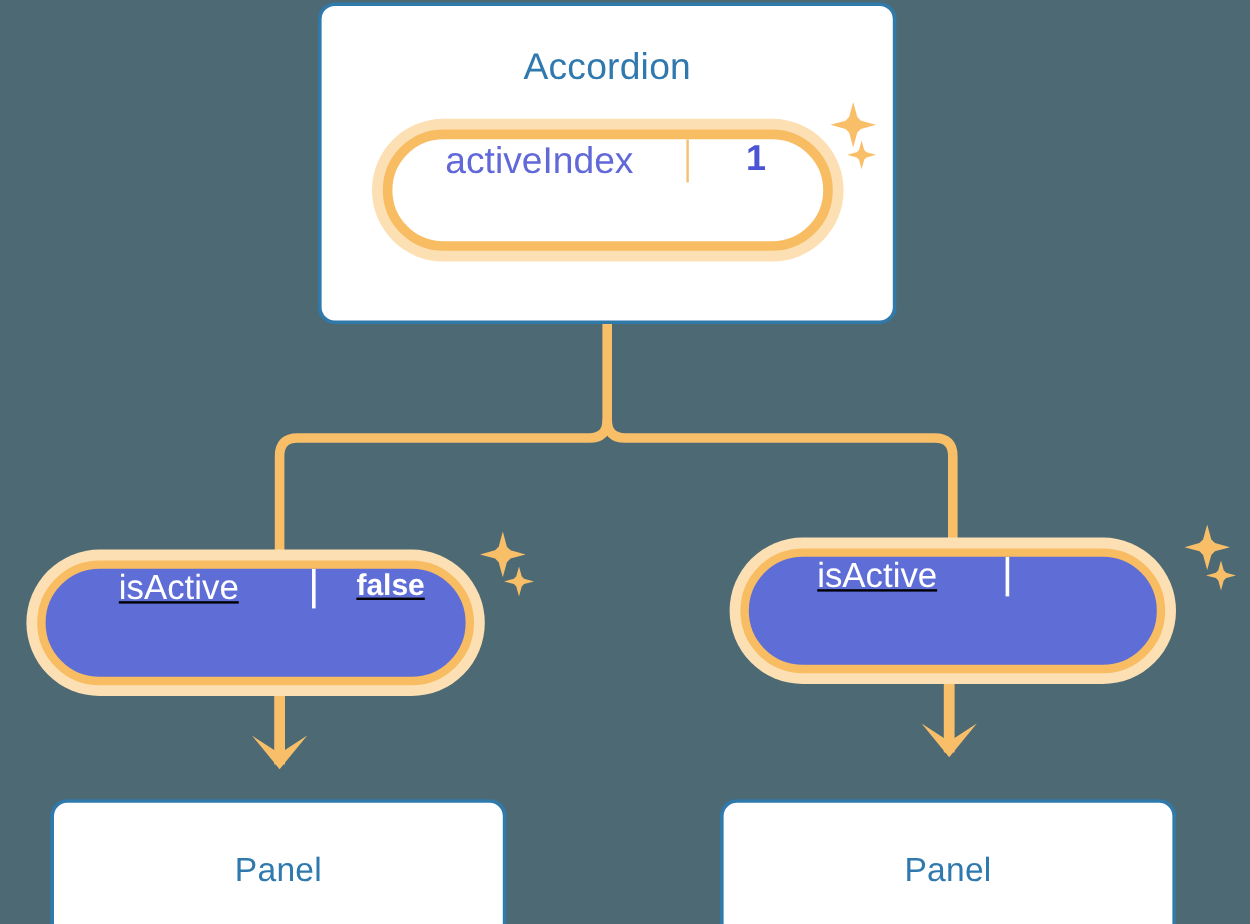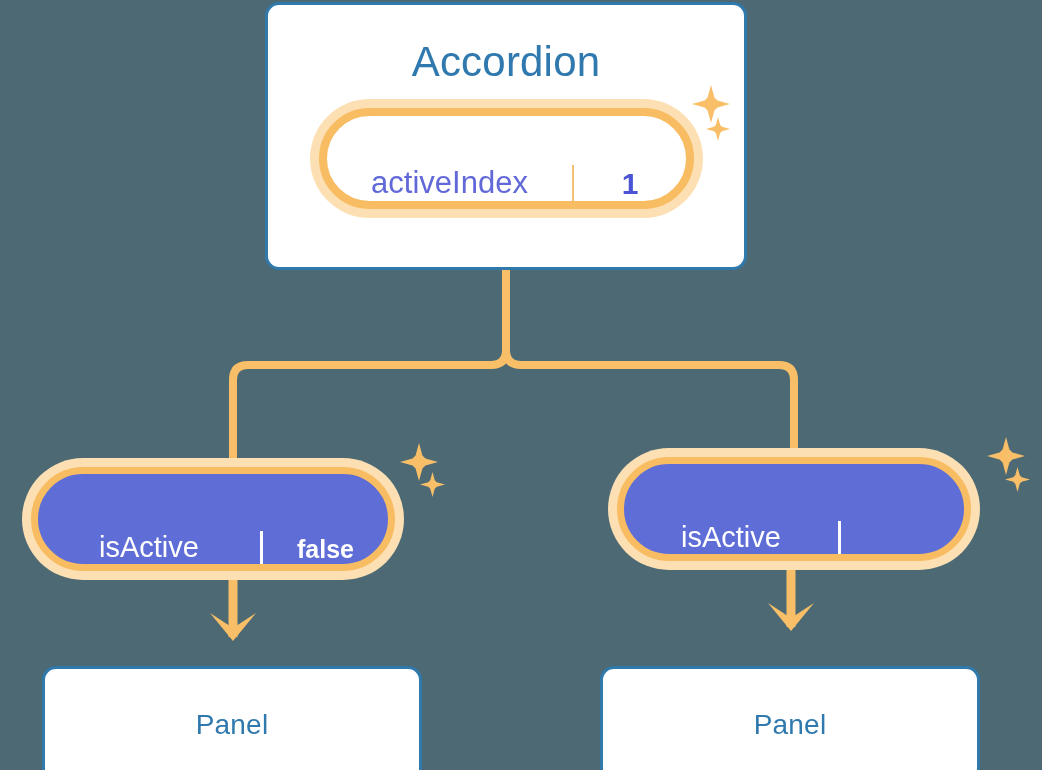--- a/index.html
+++ b/index.html
@@ -33,21 +33,21 @@
   .card {
     position: absolute;
     box-sizing: border-box;
     background: #ffffff;
     border: 3px solid #3079ab;
     border-radius: 14px;
     z-index: 3;
   }
   .card-title {
     color: #2f79ae;
-    font-size: 42px;
+    font-size: 31px;
     letter-spacing: .2px;
     text-align: center;
     white-space: nowrap;
   }
 
   
   #root-card {
     left: 265px;
     top: 2px;
     width: 482px;
@@ -77,21 +77,21 @@
     box-sizing: border-box;
     background: #fce0b4;           
     border-radius: 999px;
     padding: 9px;
   }
   .pill {
     box-sizing: border-box;
     border: 7px solid #f8bd62;      
     border-radius: 999px;
     display: flex;
-    align-items: flex-end;
+    align-items: flex-start;
     overflow: hidden;
     height: 100%;
   }
   .pill-key, .pill-val {
     display: flex;
     align-items: center;
     justify-content: center;
     white-space: nowrap;
   }
 
@@ -115,20 +115,21 @@
   #pill-root .pill-val {
     flex: 1 1 auto;
     color: #4a54d4;
     font-size: 30px;
     font-weight: bold;
   }
 
   
   .pill-leaf .pill {
     background: #5f6ed6;
+    text-decoration: underline;
   }
   .pill-leaf .pill-key {
     color: #ffffff;
     font-size: 29px;
     border-right: 3px solid #ffffff;
   }
   .pill-leaf .pill-val {
     color: #ffffff;
     font-size: 25px;
     font-weight: bold;

